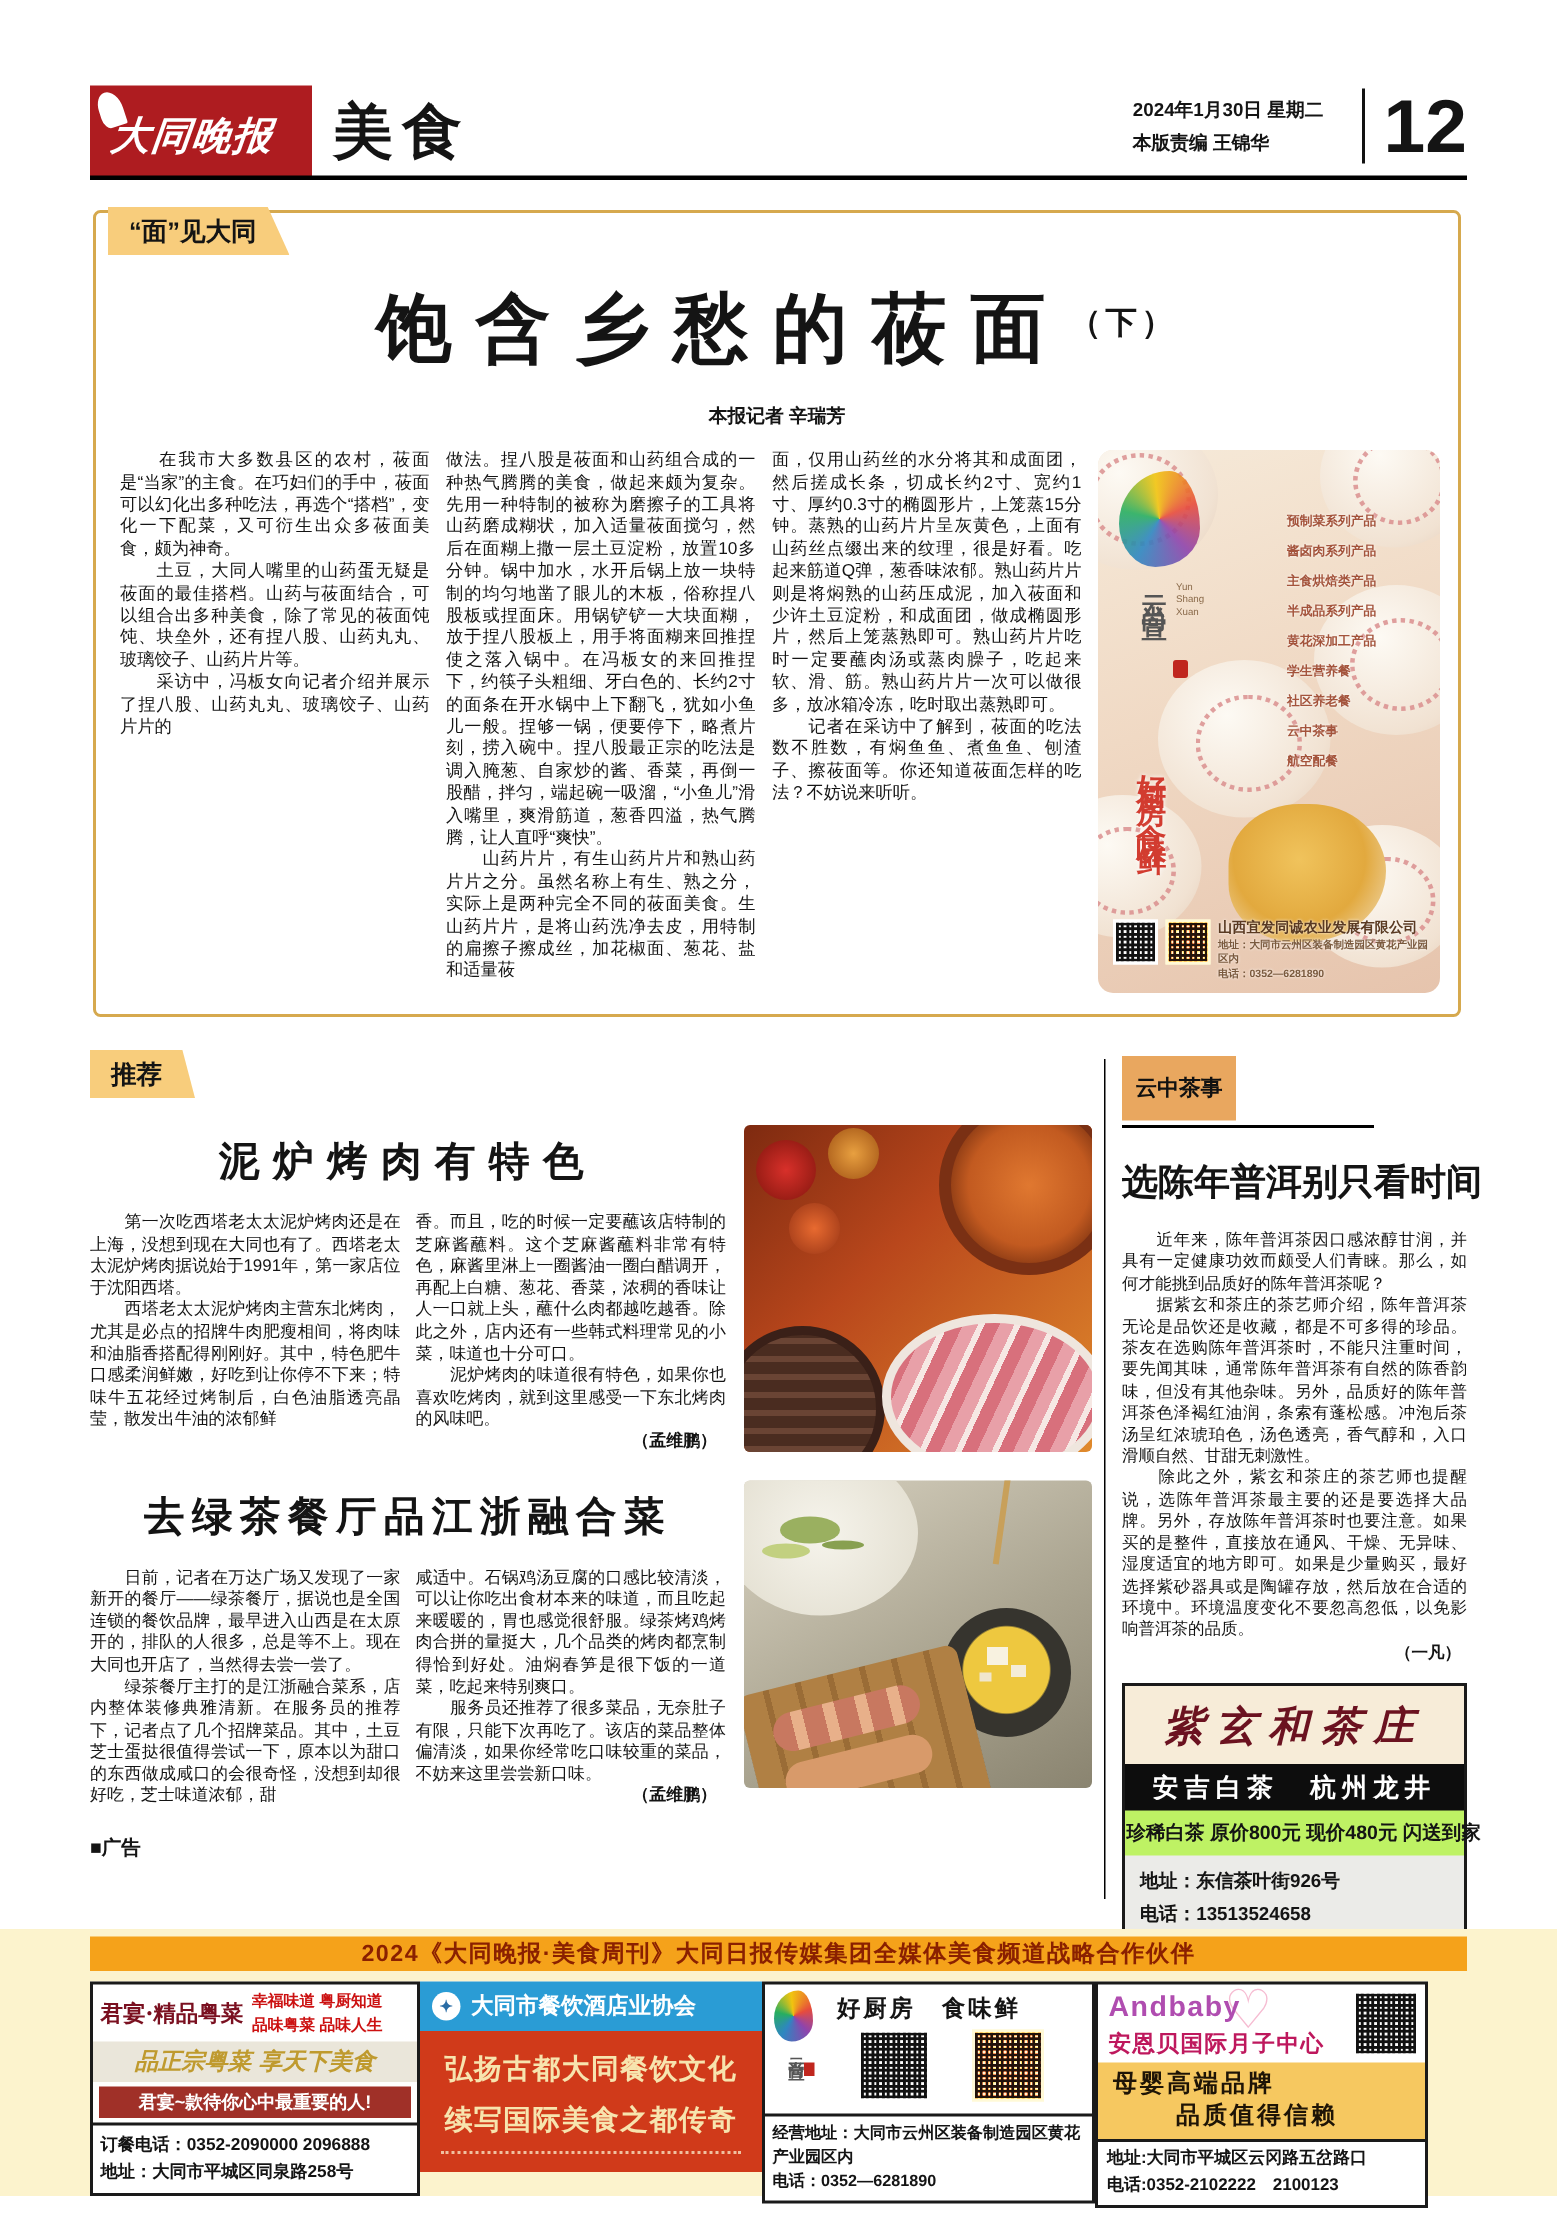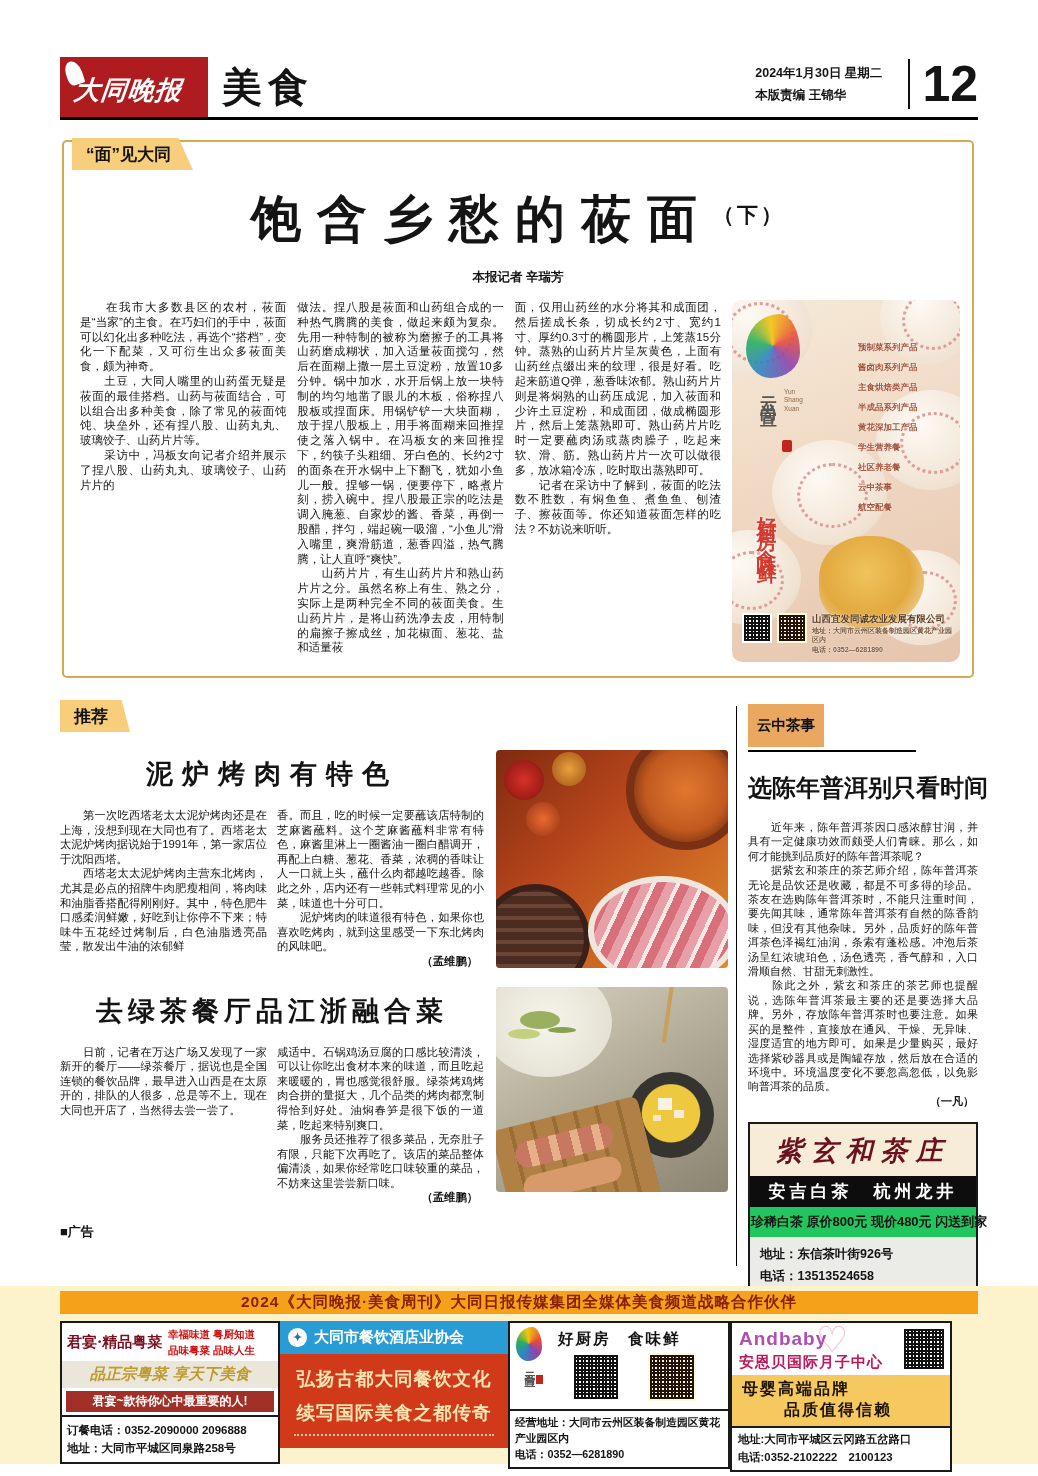--- a/index.html
+++ b/index.html
@@ -112,21 +112,21 @@
                    background:repeating-linear-gradient(90deg,#c87860 0 14px,#e8b08a 14px 22px);
                    box-shadow:0 34px 0 0 #d89a6a; }
   .stick { position:absolute; right:58px; top:-4px; width:4px; height:60px; background:#c8a05a; transform:rotate(8deg); }
 
   
   .tea-tag-row { border-bottom:2px solid #000; padding-bottom:3px; width:168px; }
   .tea-tag { background:#e9a75f; color:#111; font-weight:800; font-size:14.5px; padding:12px 9px; display:inline-block; }
   .tea-title { font-size:24px; font-weight:900; margin:20px 0 16px; white-space:nowrap; }
   .tea-body p { font-size:11px; line-height:14.4px; text-align:justify; }
   .tea-byline { text-align:right; font-size:11px; font-weight:600; padding-right:4px; }
-  .tea-ad { margin-top:13px; border:2px solid #1a1a1a; background:#22c55e; }
+  .tea-ad { margin-top:13px; border:2px solid #1a1a1a; background:#bef264; }
   .tea-ad-name { background:#f7ecd8; color:#6b1220; font-family:"DejaVu Serif", serif; font-weight:700;
                  font-size:27px; text-align:center; letter-spacing:8px; padding:9px 0 7px; font-style:italic; white-space:nowrap; }
   .tea-ad-teas { background:#0d0d0d; color:#fff; font-weight:800; font-size:17px; text-align:center;
                  padding:4px 0; letter-spacing:4px; }
   .tea-ad-offer { font-weight:800; font-size:13px; text-align:center; padding:6px 1px; white-space:nowrap; }
   .tea-ad-contact { background:#ebebe8; padding:6px 10px 8px; font-weight:700; font-size:12.5px; line-height:1.8; }
 
   
   .bottom { position:absolute; left:0; top:1286px; width:1038px; height:178px; background:#fcf3cd; }
   .banner { width:918px; margin:5px auto 0; height:23px; background:#f5a21a; color:#8a2000; font-weight:800;
@@ -282,20 +282,21 @@
           <div class="meat-plate"></div>
         </div>
       </div>
 
       <div class="l-article">
         <div class="art-left">
           <h2 class="art-h2 b">去绿茶餐厅品江浙融合菜</h2>
           <div class="two-col">
             <div class="col">
                 <p>　　日前，记者在万达广场又发现了一家新开的餐厅——绿茶餐厅，据说也是全国连锁的餐饮品牌，最早进入山西是在太原开的，排队的人很多，总是等不上。现在大同也开店了，当然得去尝一尝了。</p>
+                <p>　　绿茶餐厅主打的是江浙融合菜系，店内整体装修典雅清新。在服务员的推荐下，记者点了几个招牌菜品。其中，土豆芝士蛋挞很值得尝试一下，原本以为甜口的东西做成咸口的会很奇怪，没想到却很好吃，芝士味道浓郁，甜</p>
               </div>
             <div class="col">
               <div>
                   <p>咸适中。石锅鸡汤豆腐的口感比较清淡，可以让你吃出食材本来的味道，而且吃起来暖暖的，胃也感觉很舒服。绿茶烤鸡烤肉合拼的量挺大，几个品类的烤肉都烹制得恰到好处。油焖春笋是很下饭的一道菜，吃起来特别爽口。</p>
                   <p>　　服务员还推荐了很多菜品，无奈肚子有限，只能下次再吃了。该店的菜品整体偏清淡，如果你经常吃口味较重的菜品，不妨来这里尝尝新口味。</p>
                 </div>
               <div class="art-byline">（孟维鹏）</div>
             </div>
           </div>
         </div>

